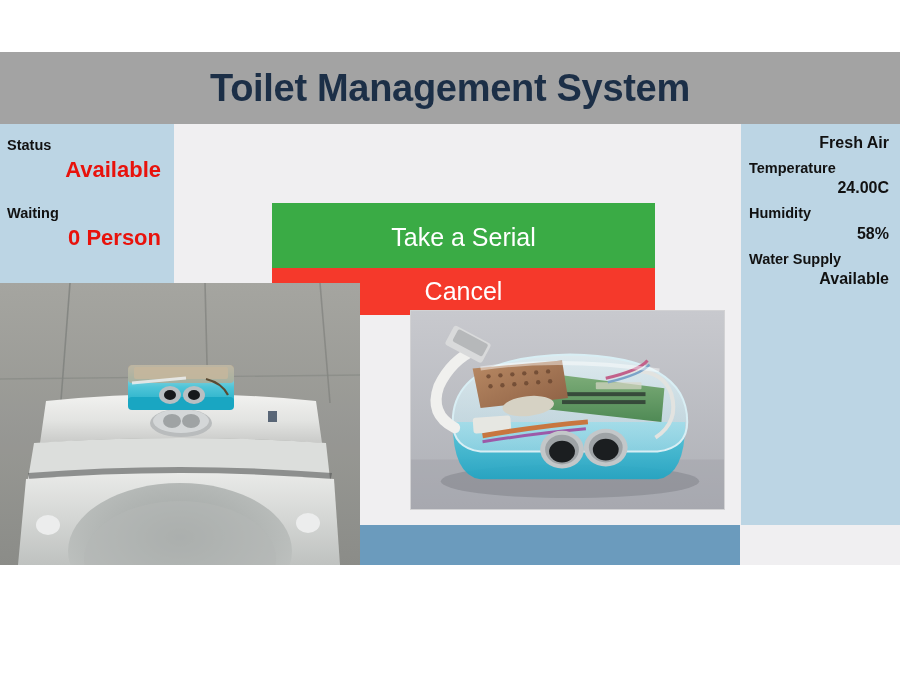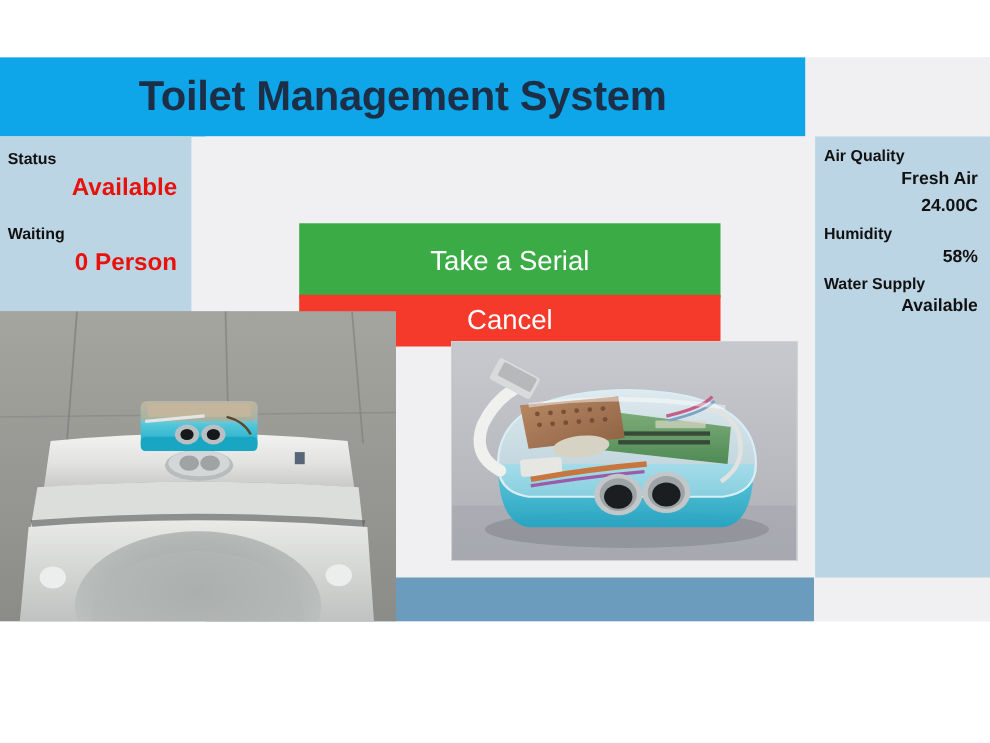--- a/index.html
+++ b/index.html
@@ -20,22 +20,22 @@
     width: 900px;
     height: 513px;
     background: #f0eff1;
     overflow: hidden;
   }
 
   
   .header-bar {
     position: absolute;
     left: 0; top: 0;
-    width: 732px; height: 72px;
-    background: #0ea5e9;
+    width: 900px; height: 72px;
+    background: #a3a3a3;
     display: flex;
     align-items: center;
     justify-content: center;
   }
   .header-title {
     font-size: 38px;
     font-weight: bold;
     color: #1c2f47;
     letter-spacing: -0.3px;
     white-space: nowrap;
@@ -193,24 +193,24 @@
 
   <div class="center-pane">
 
     <button class="btn btn-serial">Take a Serial</button>
 
     <button class="btn btn-cancel">Cancel</button>
   </div>
 
   <div class="side-panel side-right">
     <div class="row">
-      <div class="stat-label">Air Quality</div>
       <div class="stat-value">Fresh Air</div>
     </div>
     <div class="row">
+      <div class="stat-label">Temperature</div>
       <div class="stat-value">24.00C</div>
     </div>
     <div class="row">
       <div class="stat-label">Humidity</div>
       <div class="stat-value">58%</div>
     </div>
     <div class="row">
       <div class="stat-label">Water Supply</div>
       <div class="stat-value">Available</div>
     </div>

